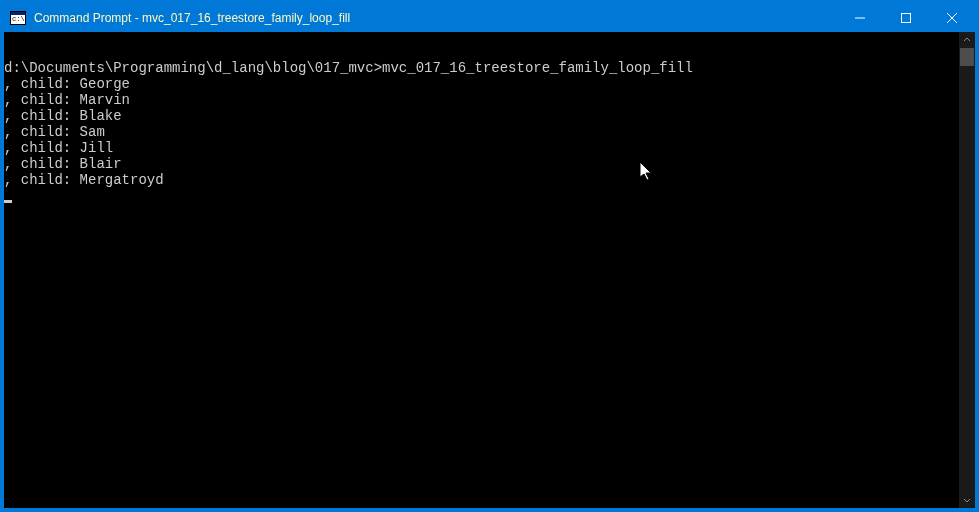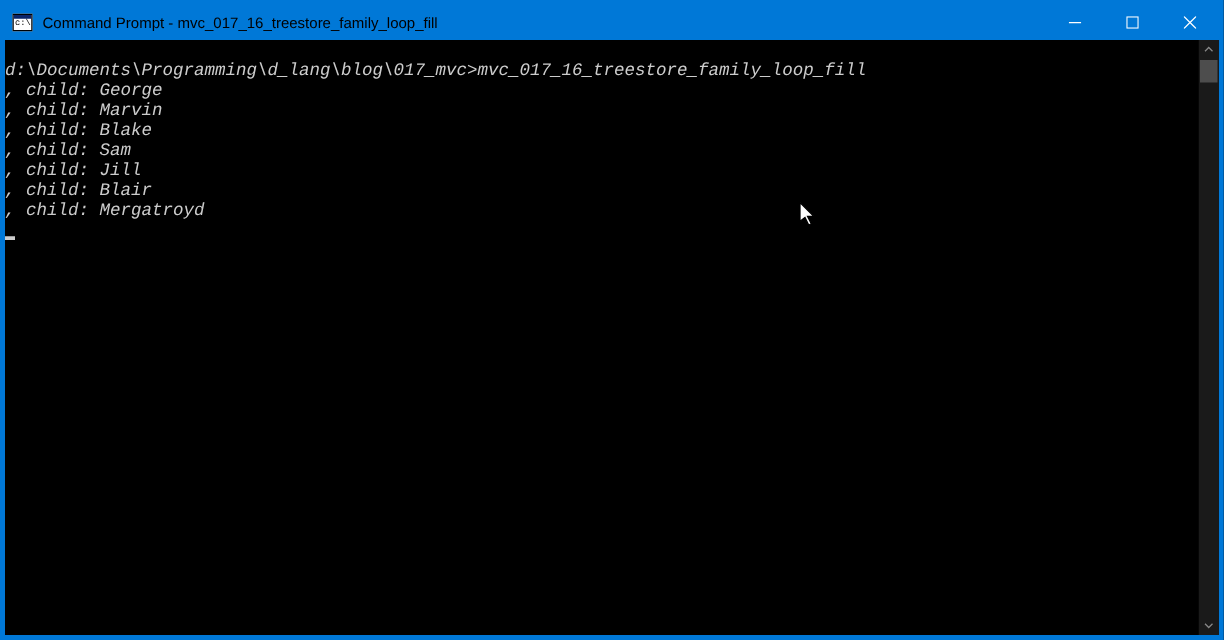--- a/index.html
+++ b/index.html
@@ -19,21 +19,21 @@
     bottom: 4px;
     background: #0078d7;
     display: flex;
     flex-direction: column;
   }
   .titlebar {
     height: 28px;
     background: #0078d7;
     display: flex;
     align-items: center;
-    color: #000000;
+    color: #fef9c3;
     font-size: 12px;
     user-select: none;
   }
   .titlebar .icon-slot {
     width: 28px;
     display: flex;
     align-items: center;
     justify-content: center;
   }
   .cmd-icon {
@@ -80,28 +80,27 @@
   }
   .win-btn svg { display: block; }
   .client {
     flex: 1 1 auto;
     display: flex;
     background: #000000;
     position: relative;
   }
   .console {
     flex: 1 1 auto;
-    padding: 1px 4px 4px 0px;
+    padding: 12px 4px 4px 0px;
     font-family: Consolas, "Courier New", monospace;
     font-size: 14px;
     line-height: 16px;
     color: #cccccc;
     white-space: pre;
     overflow: hidden;
-    font-style: italic;
   }
   .console-line { white-space: pre; }
   .cursor {
     display: inline-block;
     width: 8px;
     height: 3px;
     background: #cccccc;
     vertical-align: bottom;
     margin-bottom: 1px;
   }

